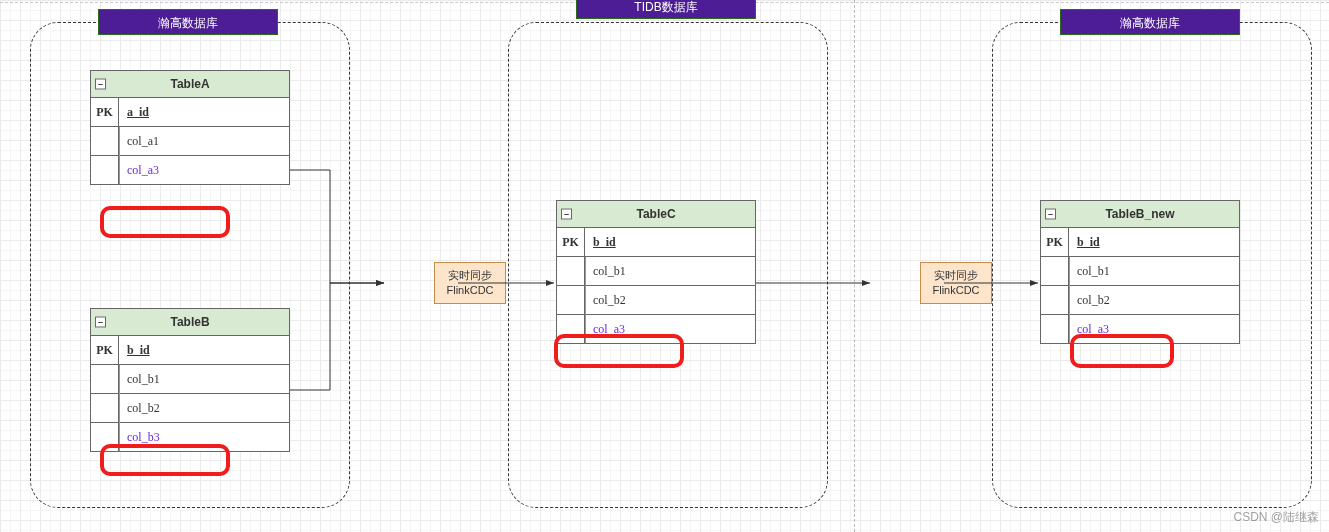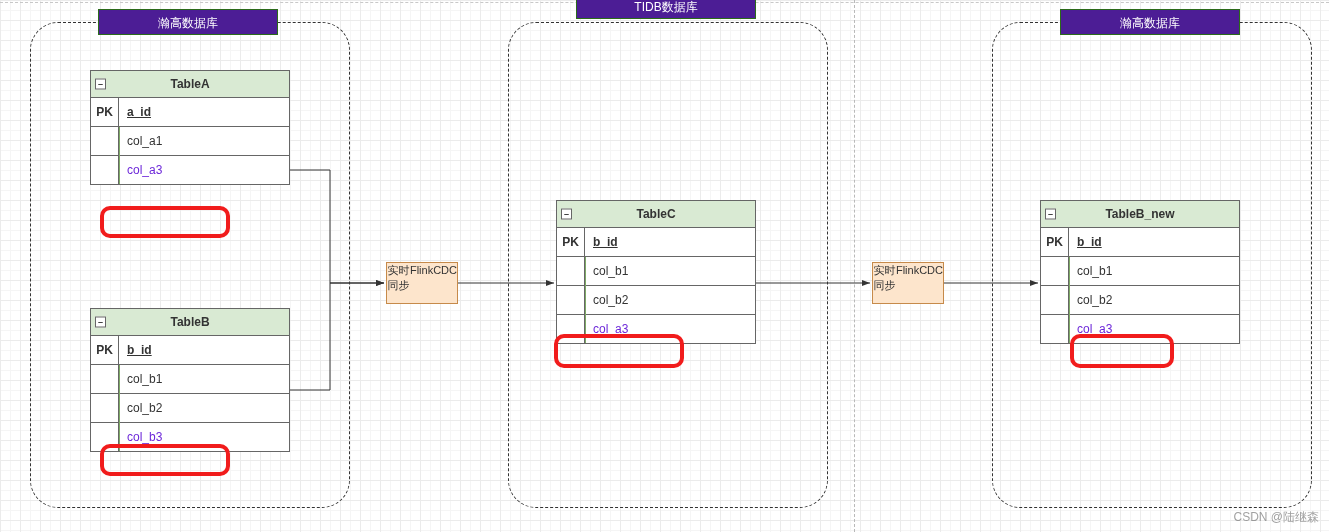--- a/index.html
+++ b/index.html
@@ -79,20 +79,21 @@
     line-height: 9px;
     text-align: center;
     color: #333;
     box-sizing: border-box;
   }
   .tbl-row {
     display: flex;
     border-bottom: 1px solid #666;
     line-height: 28px;
     box-sizing: border-box;
+    font-family: Liberation Serif, serif;
   }
   .tbl-row:last-child { border-bottom: none; }
   .pk-cell {
     width: 28px;
     flex: 0 0 28px;
     text-align: center;
     font-weight: bold;
     border-right: 1px solid #666;
     box-sizing: border-box;
   }
@@ -136,23 +137,24 @@
     position: absolute;
     width: 72px;
     height: 42px;
     background: #fde5cc;
     border: 1px solid #c68a4a;
     text-align: center;
     box-sizing: border-box;
     font-size: 11px;
     line-height: 1.35;
     display: flex;
-    flex-direction: row;
+    flex-direction: column;
     justify-content: center;
     color: #333;
+    margin-left: 48px;
   }
 
   svg.wires {
     position: absolute;
     top: 0;
     left: 0;
     width: 1329px;
     height: 532px;
     pointer-events: none;
   }

